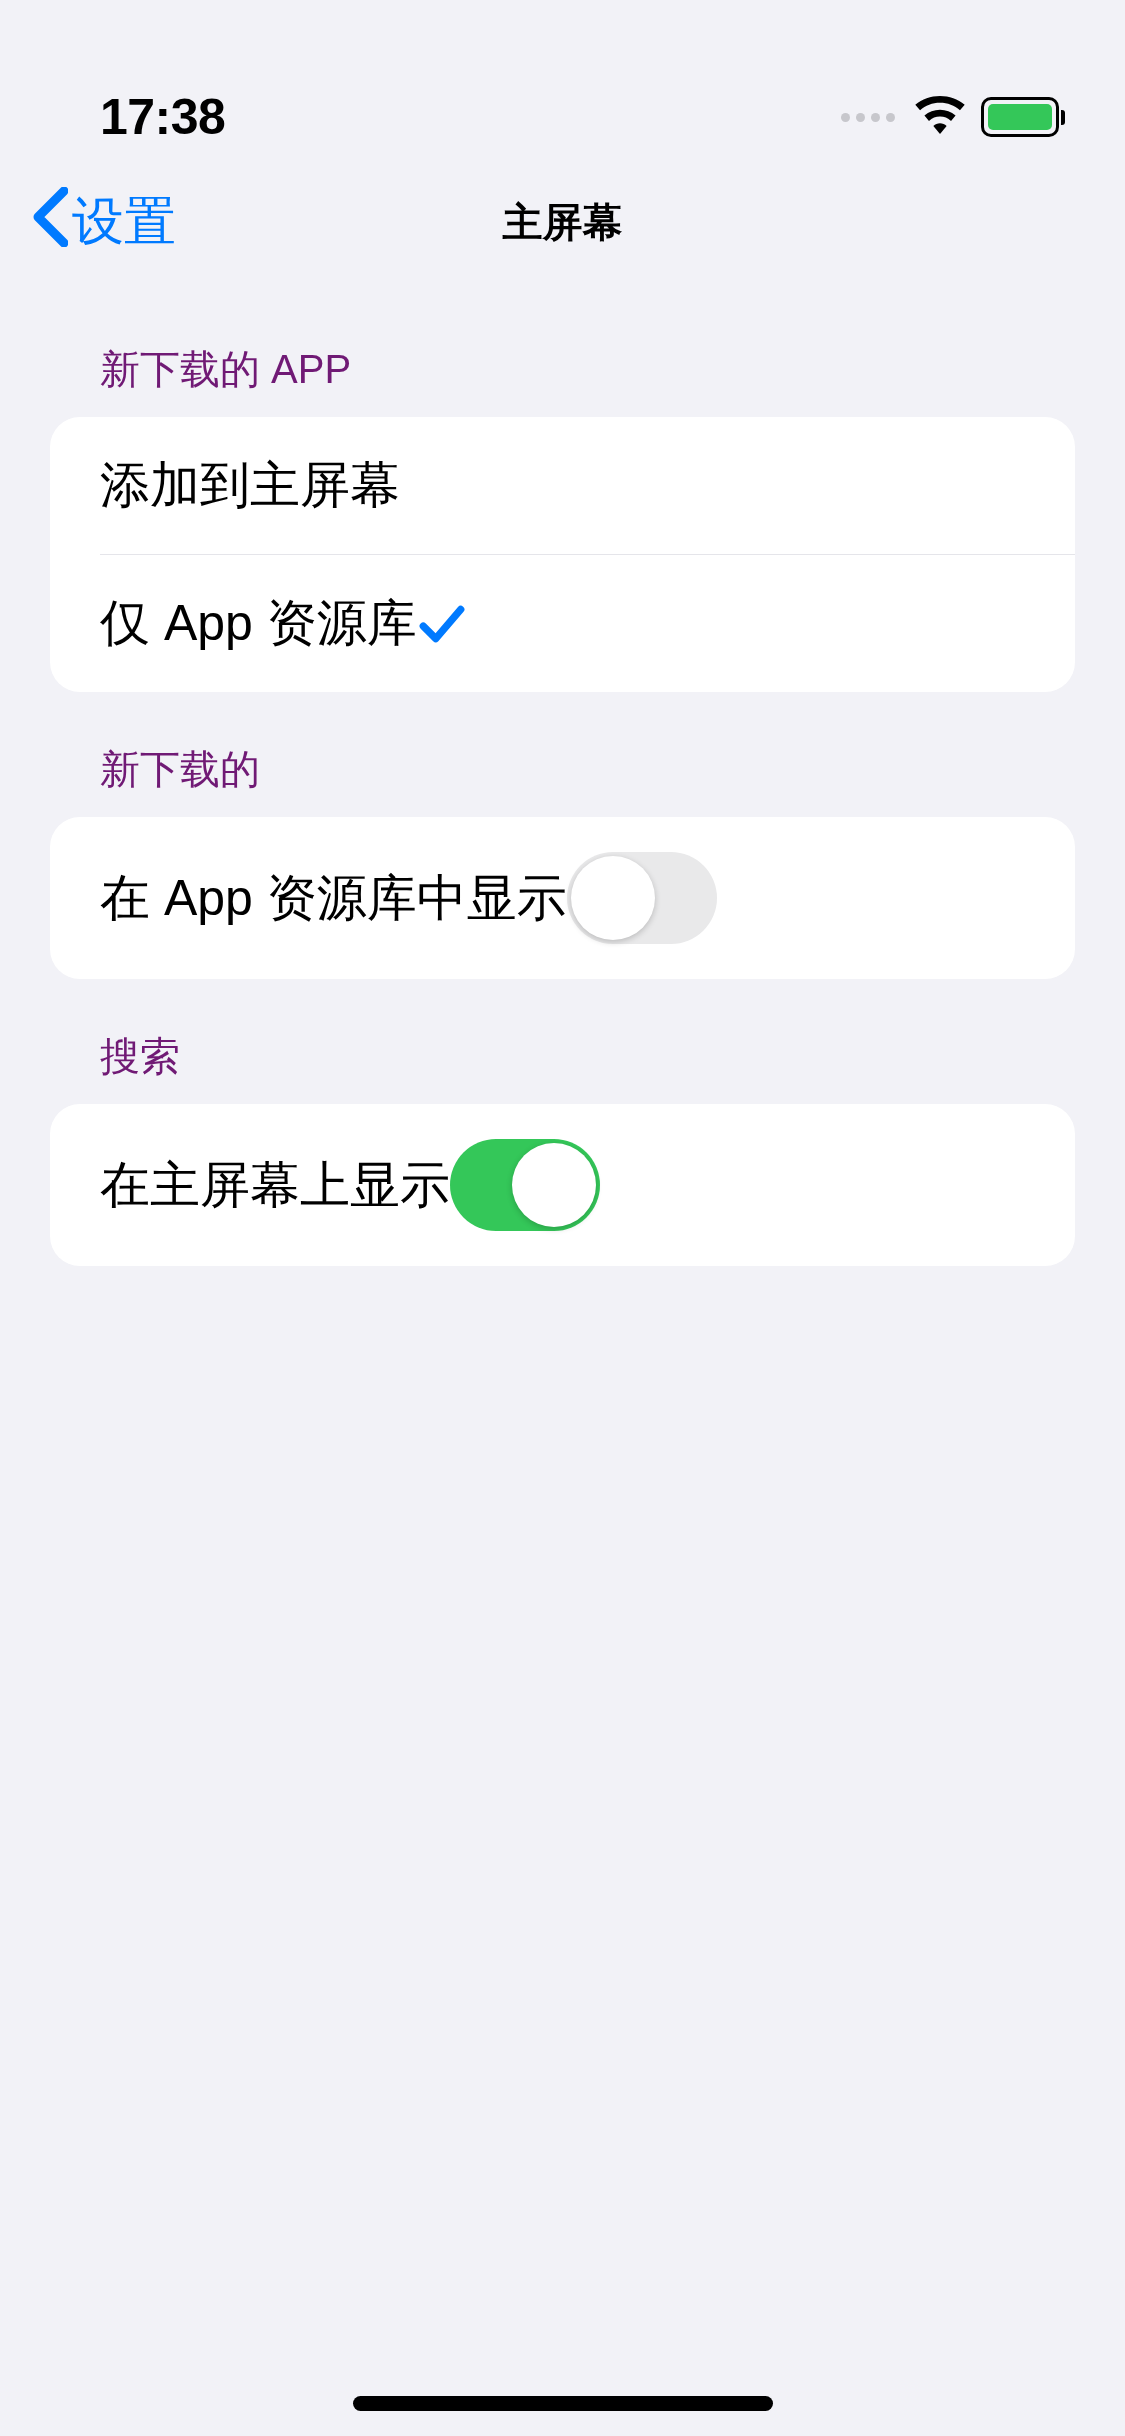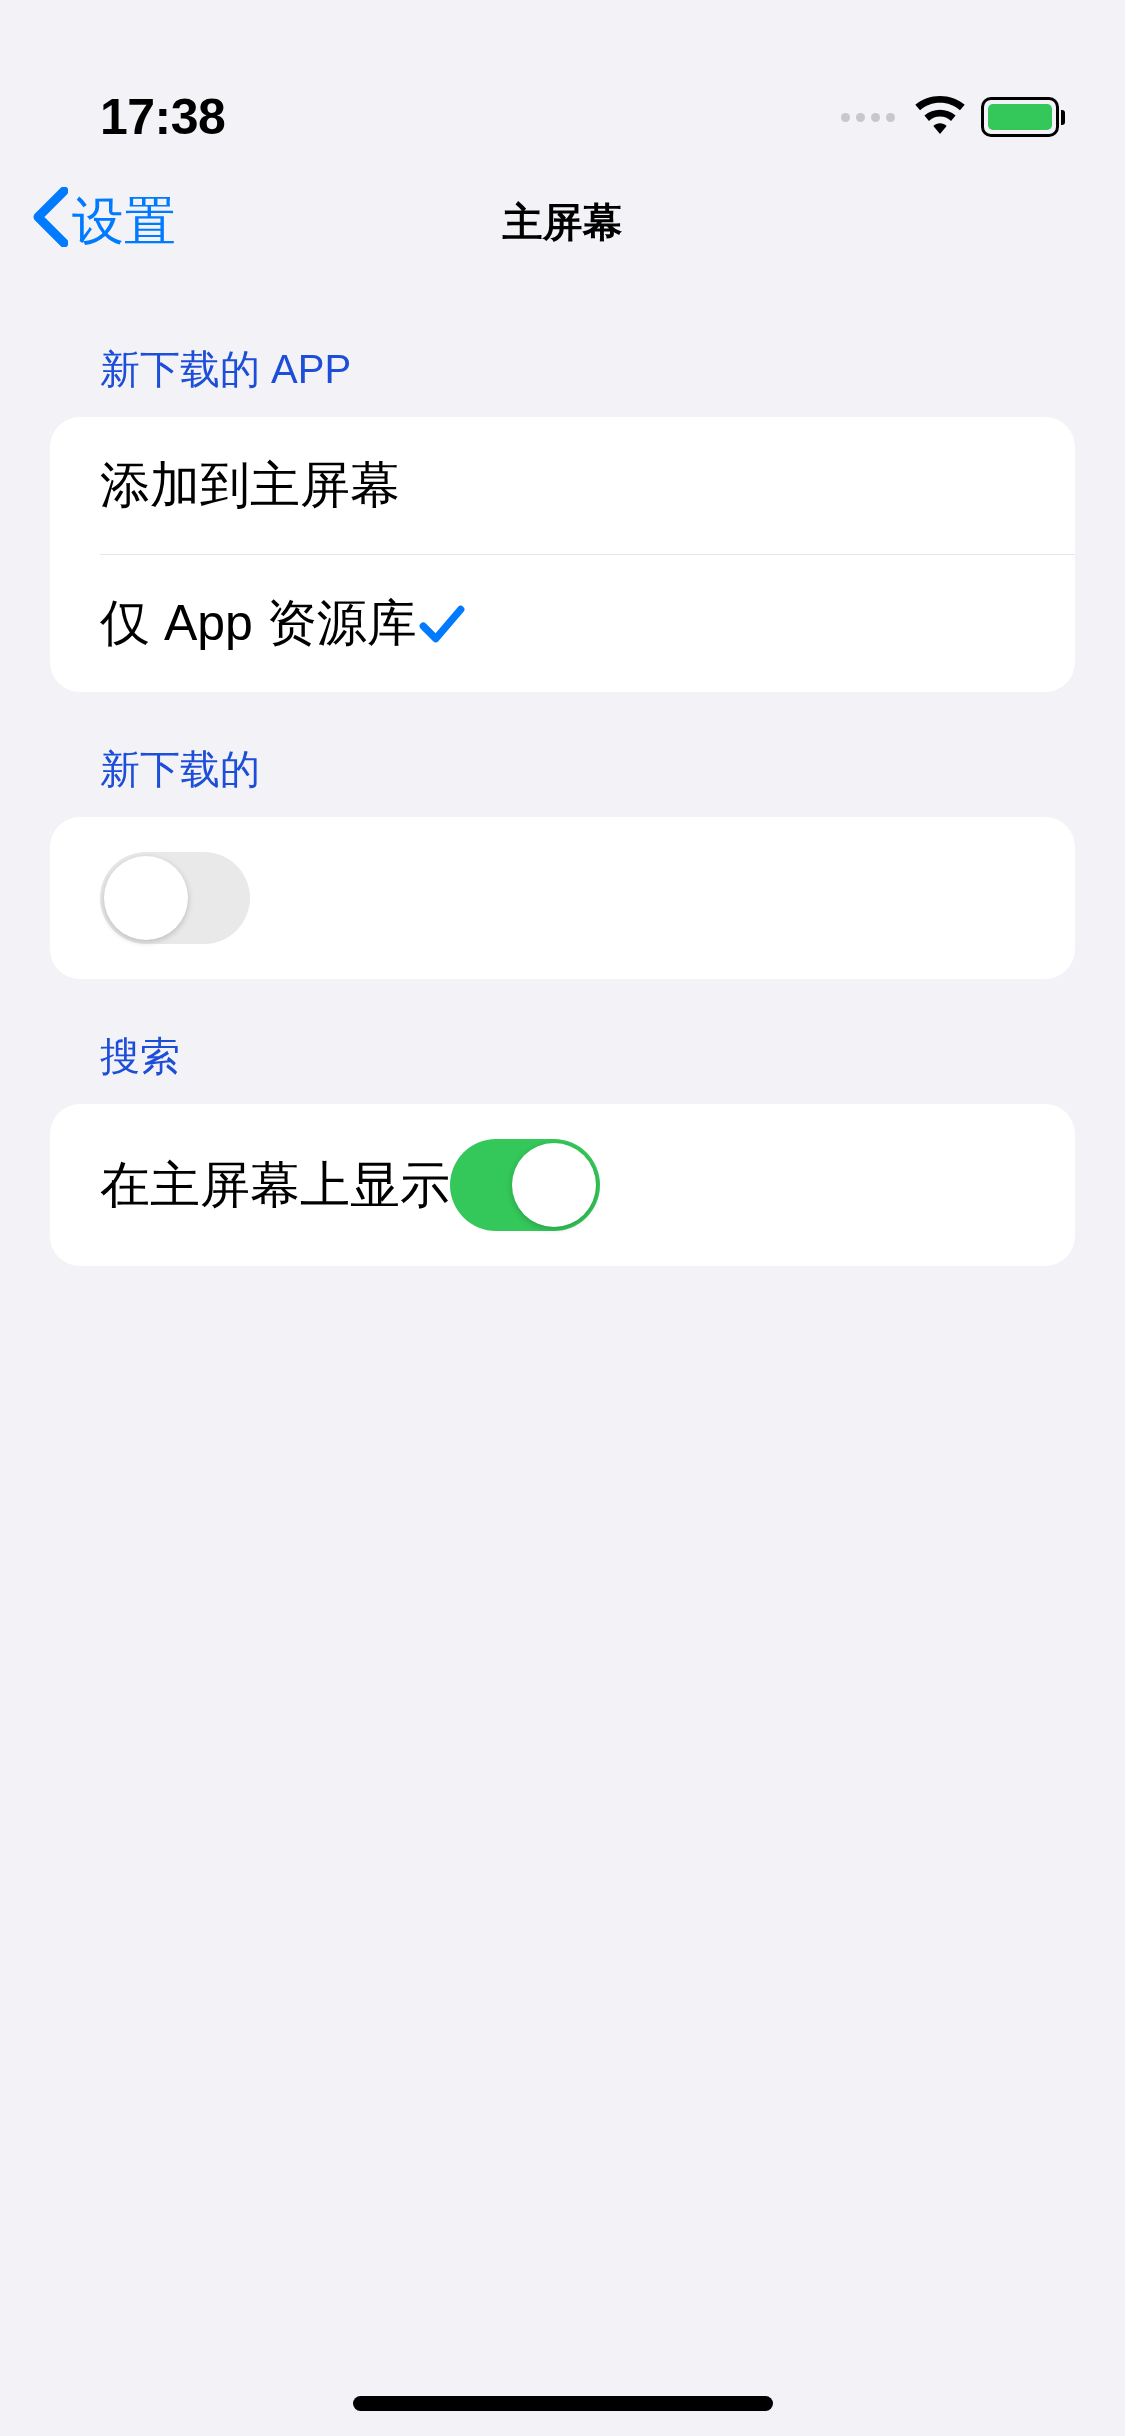--- a/index.html
+++ b/index.html
@@ -94,21 +94,21 @@
     }
     .nav-title {
       position: absolute;
       left: 50%;
       transform: translateX(-50%);
       font-size: 40px;
       font-weight: 700;
     }
     .section-header {
       font-size: 40px;
-      color: #1d4ed8;
+      color: #701a75;
       padding: 50px 50px 20px 100px;
       letter-spacing: 0;
     }
     .section-group {
       background: #ffffff;
       margin: 0 50px;
       border-radius: 30px;
       overflow: hidden;
     }
     .row {
@@ -218,20 +218,21 @@
     <div class="row-label">仅 App 资源库</div>
     <svg class="checkmark" viewBox="0 0 24 24">
       <path d="M3 13 L9 19 L21 5" stroke="#007aff" stroke-width="3.5" fill="none" stroke-linecap="round" stroke-linejoin="round"></path>
     </svg>
   </div>
 </div>
 
 <div class="section-header">新下载的</div>
 <div class="section-group">
   <div class="row">
+    <div class="row-label">在 App 资源库中显示</div>
     <div class="switch switch-off">
       <div class="switch-knob"></div>
     </div>
   </div>
 </div>
 
 <div class="section-header">搜索</div>
 <div class="section-group">
   <div class="row">
     <div class="row-label">在主屏幕上显示</div>

